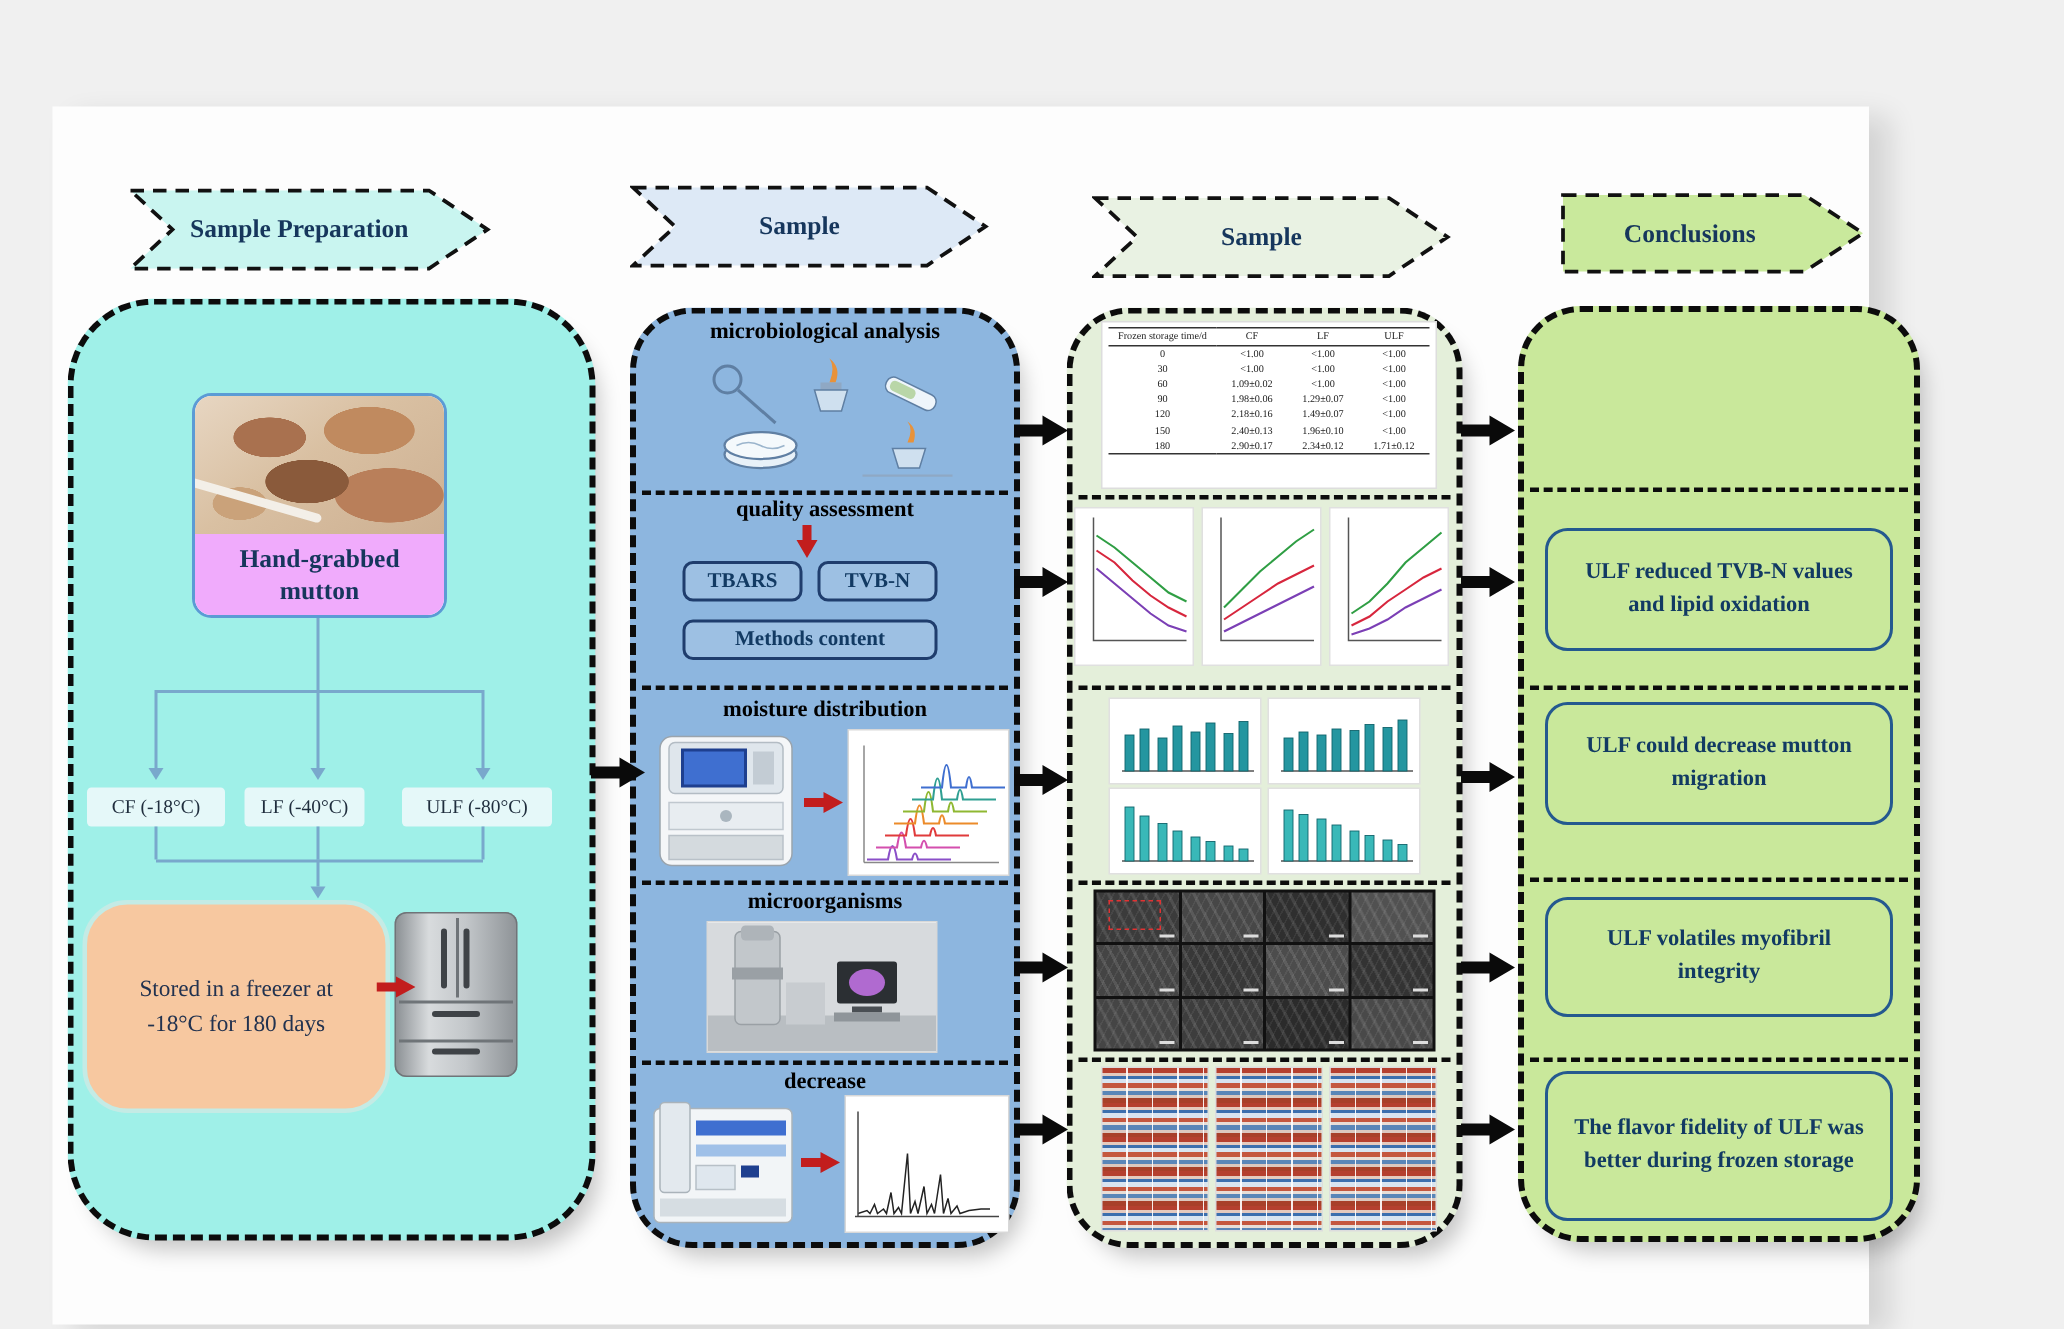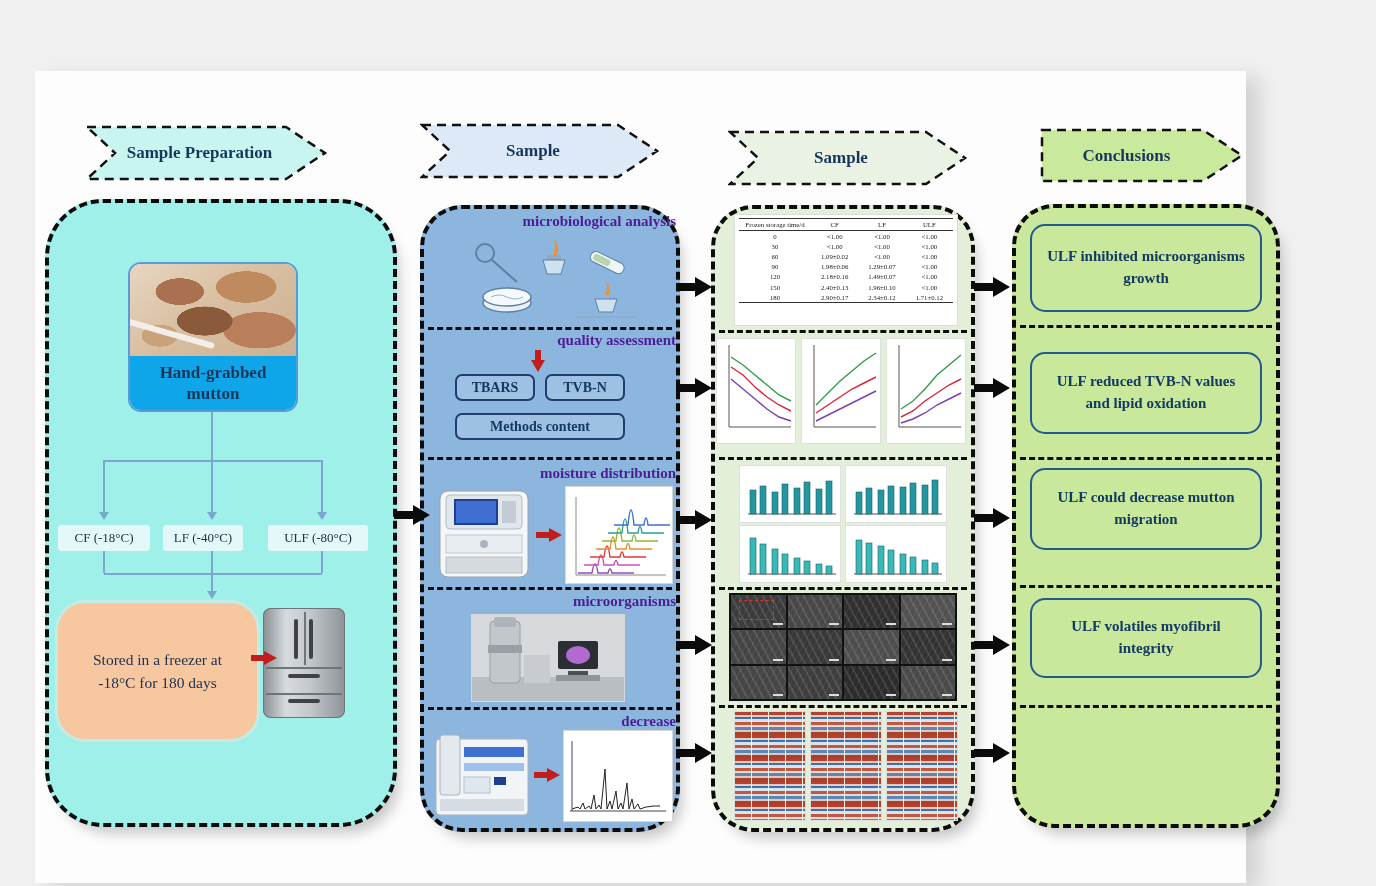--- a/index.html
+++ b/index.html
@@ -14,42 +14,42 @@
   .banner-label.flat { padding-left: 14px; padding-right: 46px; }
 
   
   .col { position: absolute; border: 4px dashed #0c0c0c; box-shadow: 8px 12px 14px -6px rgba(0,0,0,0.22); }
   .col1 { background: #9ff0e8; border-radius: 58px; }
   .col2 { background: #8db6df; border-radius: 42px; }
   .col3 { background: #e4efda; border-radius: 42px; }
   .col4 { background: #c9e89b; border-radius: 42px; }
   .sep { position: absolute; left: 4px; right: 4px; border-top: 3px dashed #0c0c0c; }
 
-  .sec-title { position: absolute; left: 0; width: 100%; text-align: right; font-weight: 700; font-size: 15px; color: #4c1d95; }
+  .sec-title { position: absolute; left: 0; width: 100%; text-align: center; font-weight: 700; font-size: 15px; color: #000000; }
 
   .tool-btn { position: absolute; display: flex; align-items: center; justify-content: center; border: 2px solid #1f3d6d; border-radius: 7px; font-weight: 700; font-size: 14px; color: #123a63; background: rgba(255,255,255,0.14); }
 
   .flow-arrow { position: absolute; width: 36px; height: 22px; z-index: 5; }
   .red-arrow { position: absolute; z-index: 4; }
 
   .illus { position: absolute; }
   .img-frame { position: absolute; background: #fff; box-shadow: 0 0 0 1px #d8d8d8; }
 
   
   .mutton-box { position: absolute; background: #fff; border: 2px solid #5b9bd5; border-radius: 13px; overflow: hidden; }
   .mutton-photo { position: relative; width: 100%; height: 92px;
     background:
       radial-gradient(40px 22px at 30% 30%, #a9714f 0 60%, transparent 61%),
       radial-gradient(50px 26px at 70% 25%, #c08a5f 0 60%, transparent 61%),
       radial-gradient(46px 24px at 45% 62%, #8a5a3b 0 60%, transparent 61%),
       radial-gradient(60px 30px at 78% 72%, #b97f5a 0 60%, transparent 61%),
       radial-gradient(30px 18px at 18% 78%, #caa27a 0 60%, transparent 61%),
       linear-gradient(145deg, #e7d6c2, #d9c0a2 45%, #cdb092); }
   .stick { position: absolute; width: 96px; height: 6px; background: #f3efe8; border-radius: 3px; transform: rotate(16deg); left: -10px; top: 66px; }
-  .mutton-label { width: 100%; height: 54px; background: #0ea5e9; display: flex; align-items: center; justify-content: center; text-align: center; font-weight: 700; font-size: 17px; color: #16365c; line-height: 1.25; padding: 2px 14px; }
+  .mutton-label { width: 100%; height: 54px; background: #f0abfc; display: flex; align-items: center; justify-content: center; text-align: center; font-weight: 700; font-size: 17px; color: #16365c; line-height: 1.25; padding: 2px 14px; }
 
   .cline { position: absolute; background: #79a8cc; }
   .ahead-down { position: absolute; width: 0; height: 0; border-left: 5px solid transparent; border-right: 5px solid transparent; border-top: 8px solid #79a8cc; }
   .branch-label { position: absolute; display: flex; align-items: center; justify-content: center; background: rgba(241,249,252,0.85); border-radius: 3px; font-size: 13px; color: #1f2d3d; }
   .storage-box { position: absolute; background: #f7c8a0; border: 3px solid #c4ebe5; border-radius: 30px; display: flex; align-items: center; justify-content: center; text-align: center; font-size: 15.5px; color: #22324f; padding: 14px 20px; line-height: 1.5; }
   .freezer { position: absolute; border-radius: 8px; background: linear-gradient(90deg, #898e92, #d8dbdd 28%, #c3c7ca 58%, #8d9296); box-shadow: inset 0 0 0 1px #6f7478; }
   .freezer .split { position: absolute; left: 50%; top: 4%; width: 2px; height: 48%; background: #6f7478; }
   .freezer .shelf1 { position: absolute; left: 4%; right: 4%; top: 54%; height: 2px; background: #6f7478; }
   .freezer .shelf2 { position: absolute; left: 4%; right: 4%; top: 77%; height: 2px; background: #6f7478; }
   .freezer .h1 { position: absolute; left: 38%; top: 10%; width: 4px; height: 36%; background: #3f4347; border-radius: 2px; }
@@ -454,24 +454,24 @@
     <div class="heatmap" style="left:96px; top:503px; width:70px; height:108px;"></div>
     <div class="heatmap" style="left:172px; top:503px; width:70px; height:108px;"></div>
   </div>
 
   <div class="col col4" style="left:1012px; top:204px; width:268px; height:624px;">
     <div class="sep" style="top:117px;"></div>
     <div class="sep" style="top:249px;"></div>
     <div class="sep" style="top:377px;"></div>
     <div class="sep" style="top:497px;"></div>
 
-    <div class="concl-box" style="left:14px; top:16px; width:232px; height:88px;">ULF inhibited microorganisms growth</div>
     <div class="concl-box" style="left:14px; top:144px; width:232px; height:82px;">ULF reduced TVB-N values and lipid oxidation</div>
     <div class="concl-box" style="left:14px; top:260px; width:232px; height:82px;">ULF could decrease mutton migration</div>
     <div class="concl-box" style="left:14px; top:390px; width:232px; height:80px;">ULF volatiles myofibril integrity</div>
+    <div class="concl-box" style="left:14px; top:506px; width:232px; height:100px;">The flavor fidelity of ULF was better during frozen storage</div>
   </div>
 
   <div class="flow-arrow" style="left:394px; top:504px;">
     <svg width="36" height="22" viewBox="0 0 36 22">
         <polygon points="0,7 19,7 19,1 36,11 19,21 19,15 0,15" fill="#0a0a0a"></polygon>
       </svg>
   </div>
 
   <div class="flow-arrow" style="left:676px; top:276px;">
     <svg width="36" height="22" viewBox="0 0 36 22">

